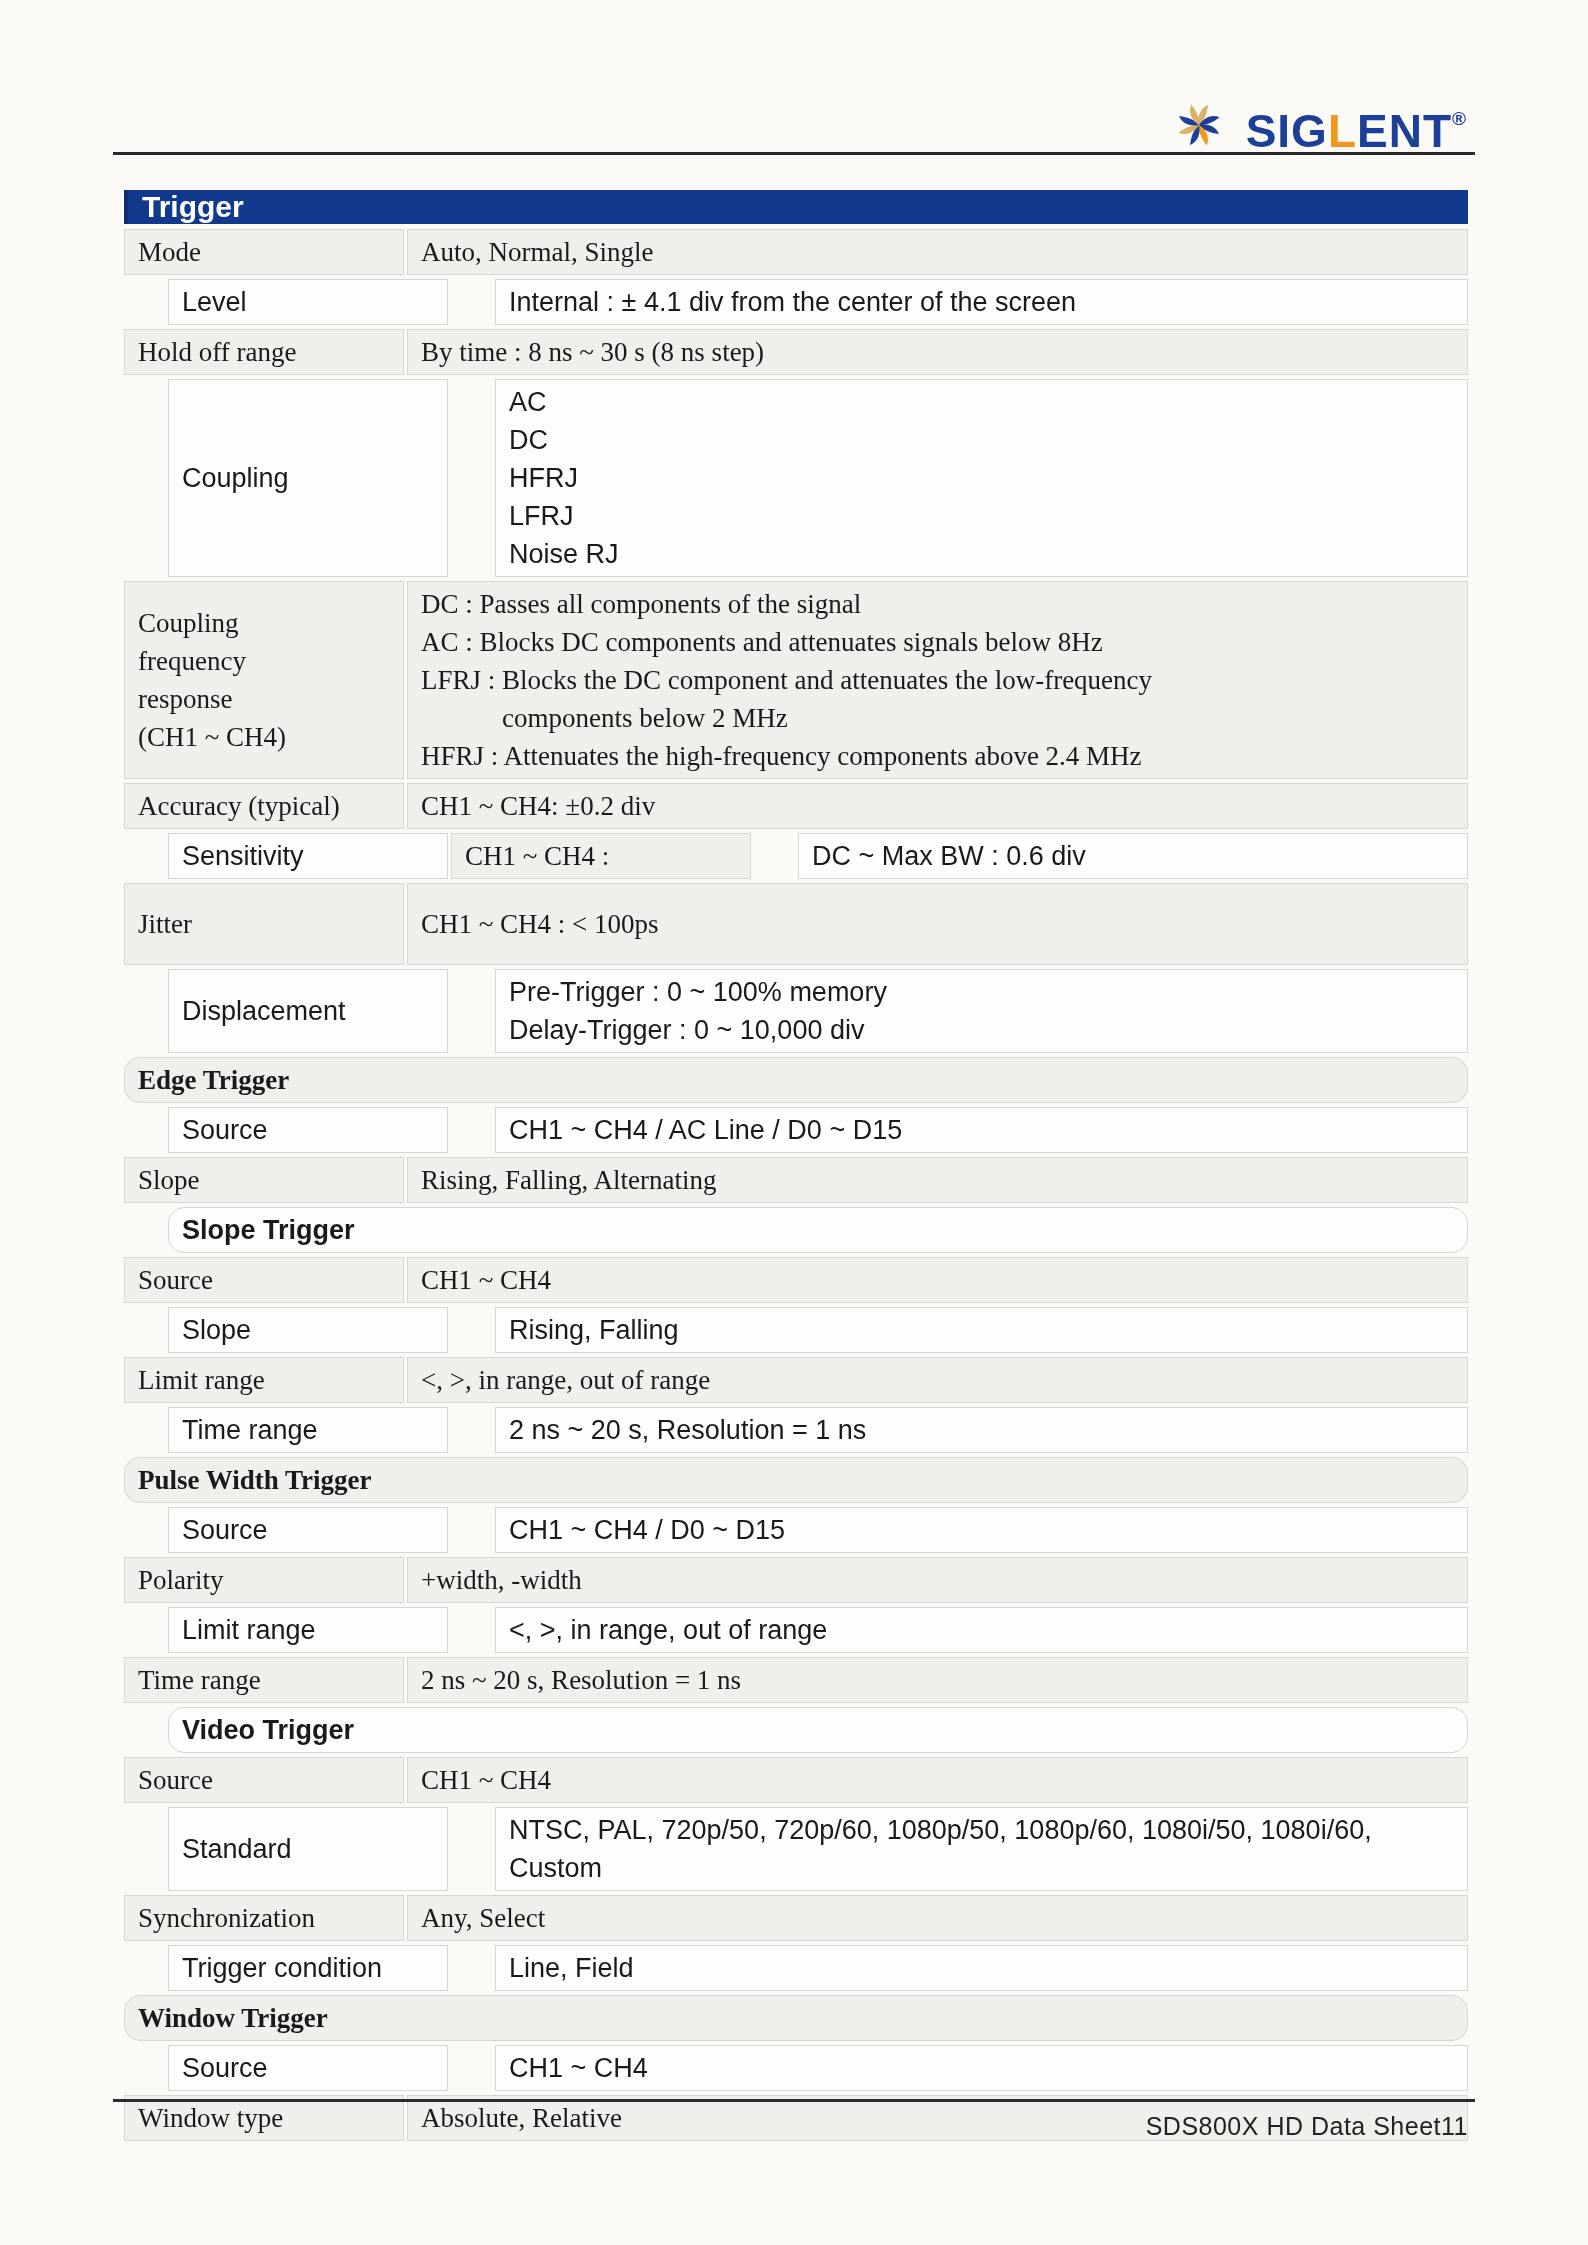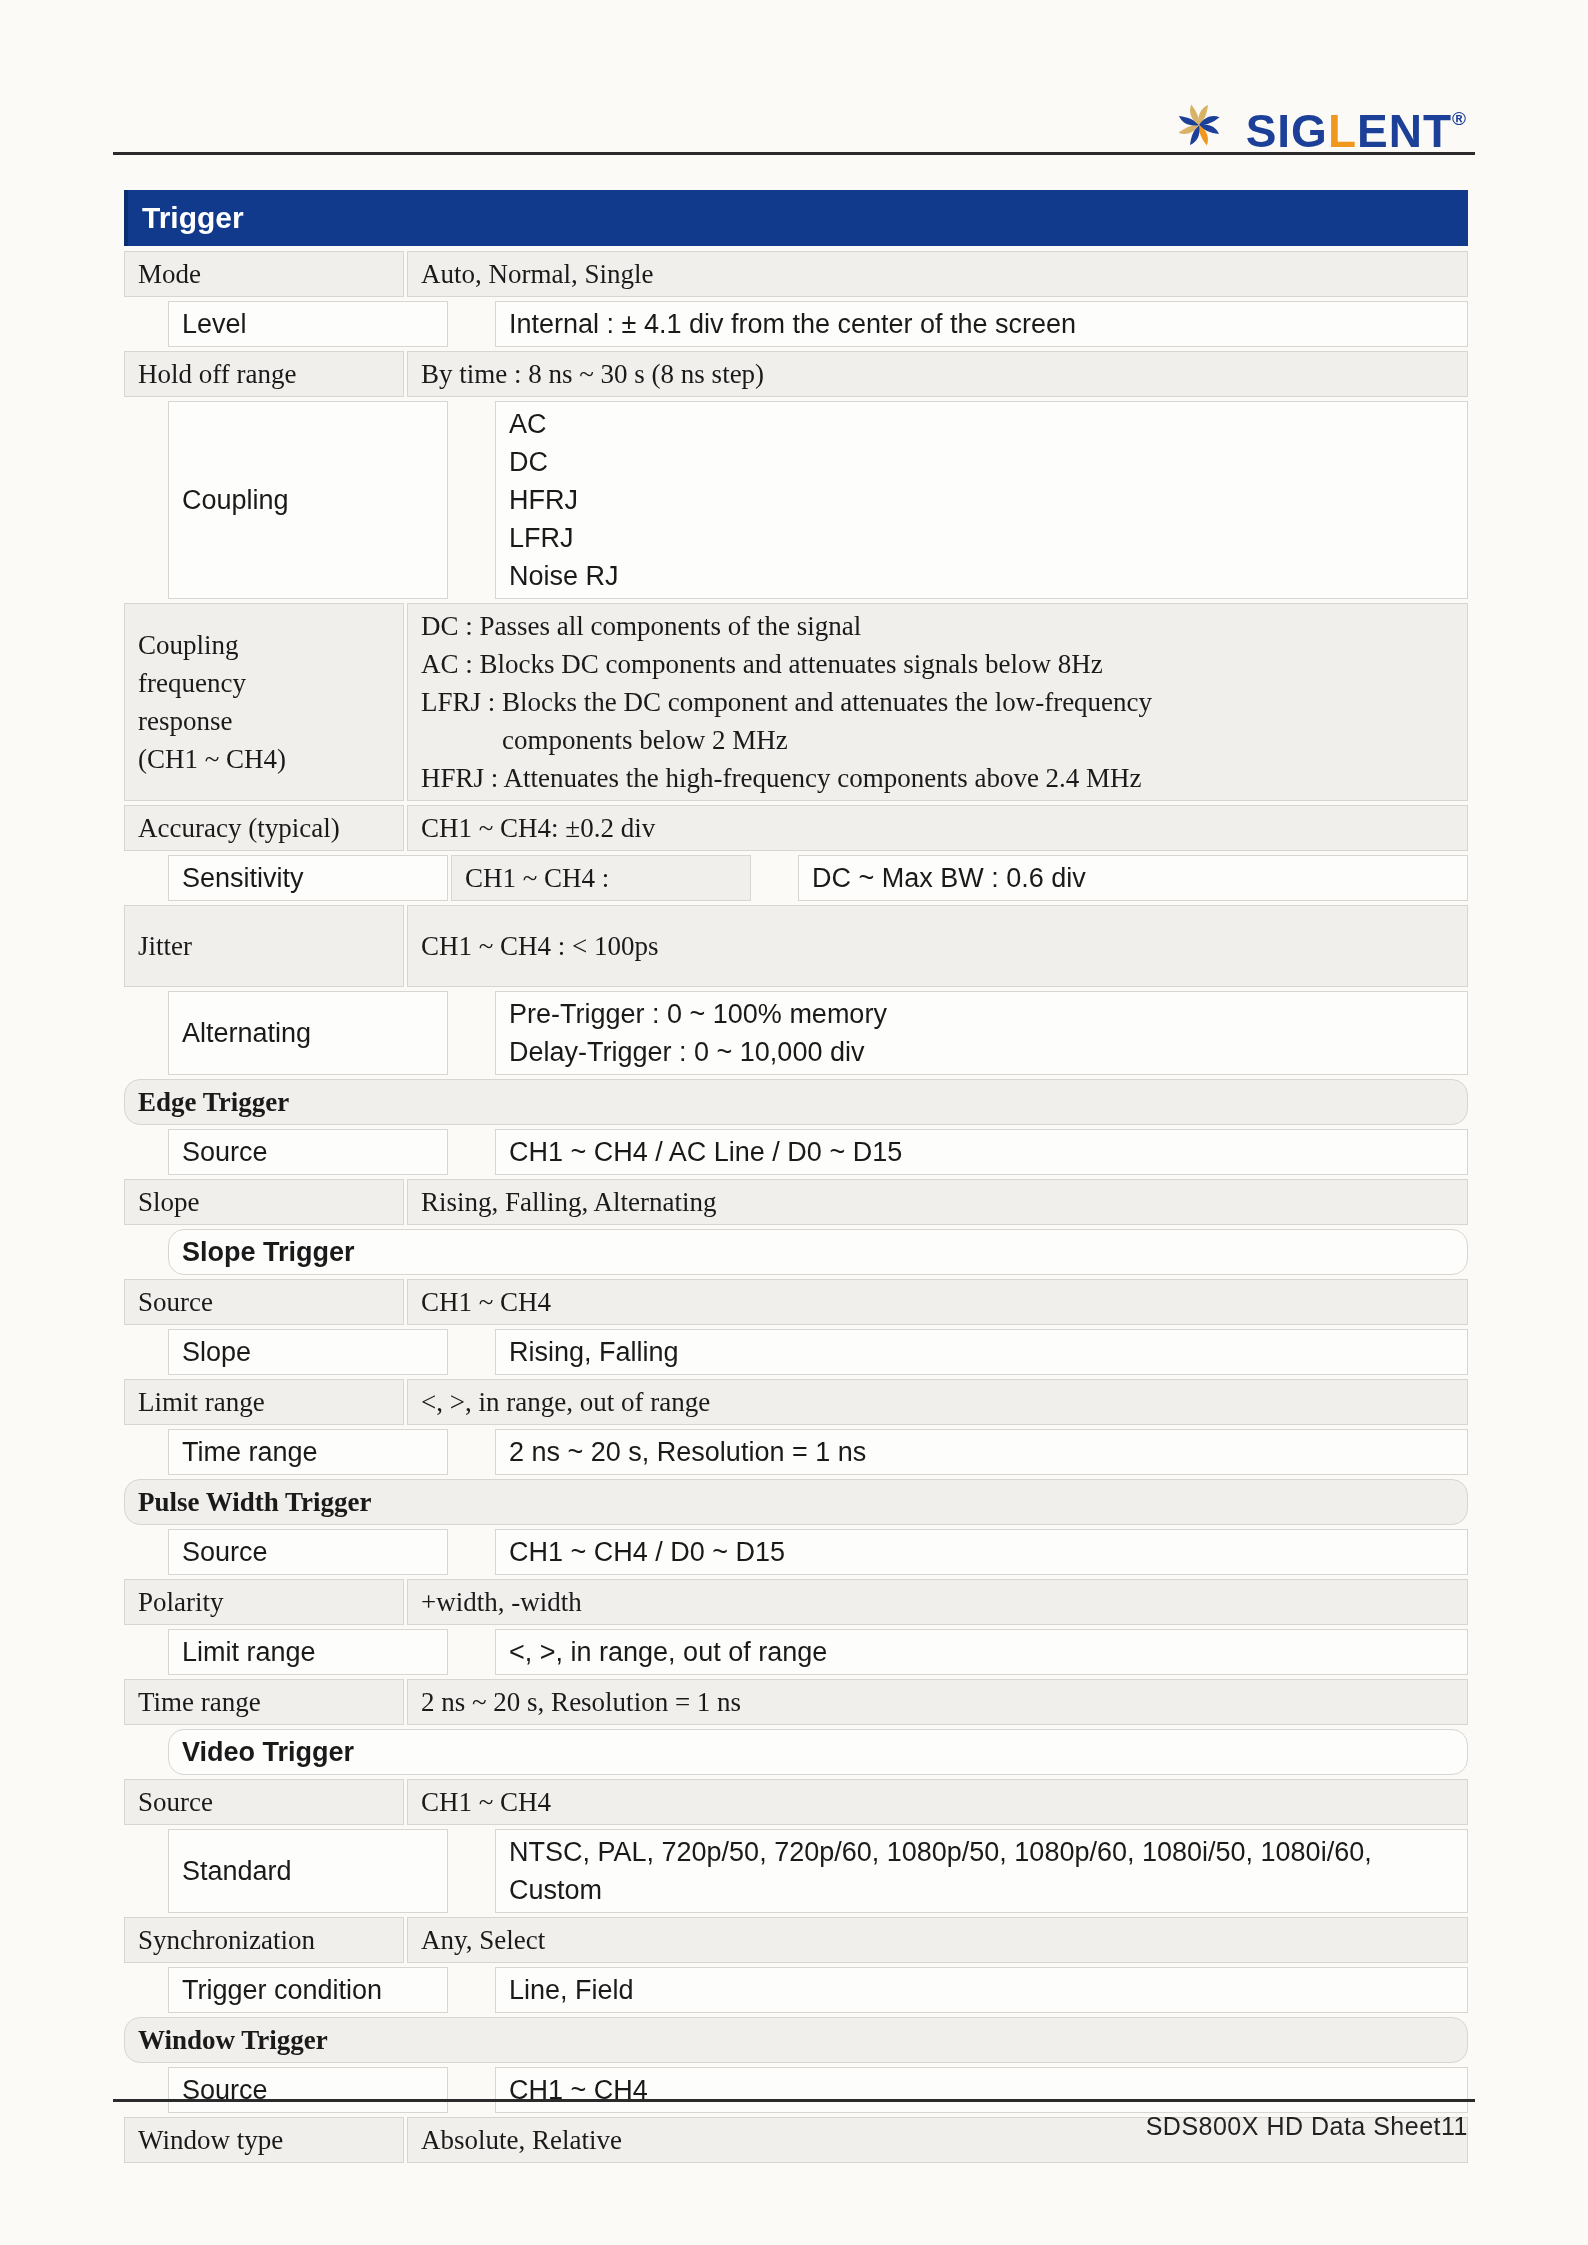--- a/index.html
+++ b/index.html
@@ -22,21 +22,21 @@
   
   .logo{position:absolute;top:96px;right:122px;display:flex;align-items:center;gap:24px;}
   .pinwheel{width:46px;height:46px;}
   .logo-text{font-size:46px;font-weight:bold;color:var(--logo-blue);letter-spacing:1px;line-height:46px;}
   .logo-text .accent{color:var(--logo-orange);}
   .logo-text .reg{font-size:19px;font-weight:bold;color:var(--logo-blue);vertical-align:22px;letter-spacing:0;}
   .top-rule{position:absolute;left:113px;top:152px;width:1362px;height:3px;background:var(--rule-black);}
   
   .spec-table{position:absolute;left:124px;top:190px;width:1344px;}
   .header-bar{
-    height:56px;background:var(--header-bar-blue);margin-bottom:5px;
+    height:34px;background:var(--header-bar-blue);margin-bottom:5px;
     display:flex;align-items:center;border-left:4px solid #0b2d72;box-sizing:border-box;
   }
   .table-title{color:#ffffff;font-weight:bold;font-size:30px;padding-left:14px;}
   .row{display:flex;gap:3px;margin-bottom:4px;}
   .cell{
     border:1px solid var(--border-gray);box-sizing:border-box;
     display:flex;flex-direction:column;justify-content:center;
     padding:3px 8px 3px 13px;min-height:40px;font-size:27px;
   }
   .shade-gray{background:var(--row-gray);font-family:Liberation Serif, serif;}
@@ -155,21 +155,21 @@
         <div class="row r-jitter">
           <div class="cell label-cell shade-gray">
             <span class="label-text">Jitter</span>
           </div>
           <div class="cell value-cell shade-gray">
             <span class="value-line">CH1 ~ CH4 : &lt; 100ps</span>
           </div>
         </div>
         <div class="row r-displacement">
           <div class="cell label-cell shade-white">
-            <span class="label-text">Alternating</span>
+            <span class="label-text">Displacement</span>
           </div>
           <div class="cell value-cell shade-white">
             <span class="value-line">Pre-Trigger : 0 ~ 100% memory</span>
             <span class="value-line">Delay-Trigger : 0 ~ 10,000 div</span>
           </div>
         </div>
         <div class="row r-edge-trigger">
           <div class="cell section-cell shade-gray">
             <span class="section-title">Edge Trigger</span>
           </div>

